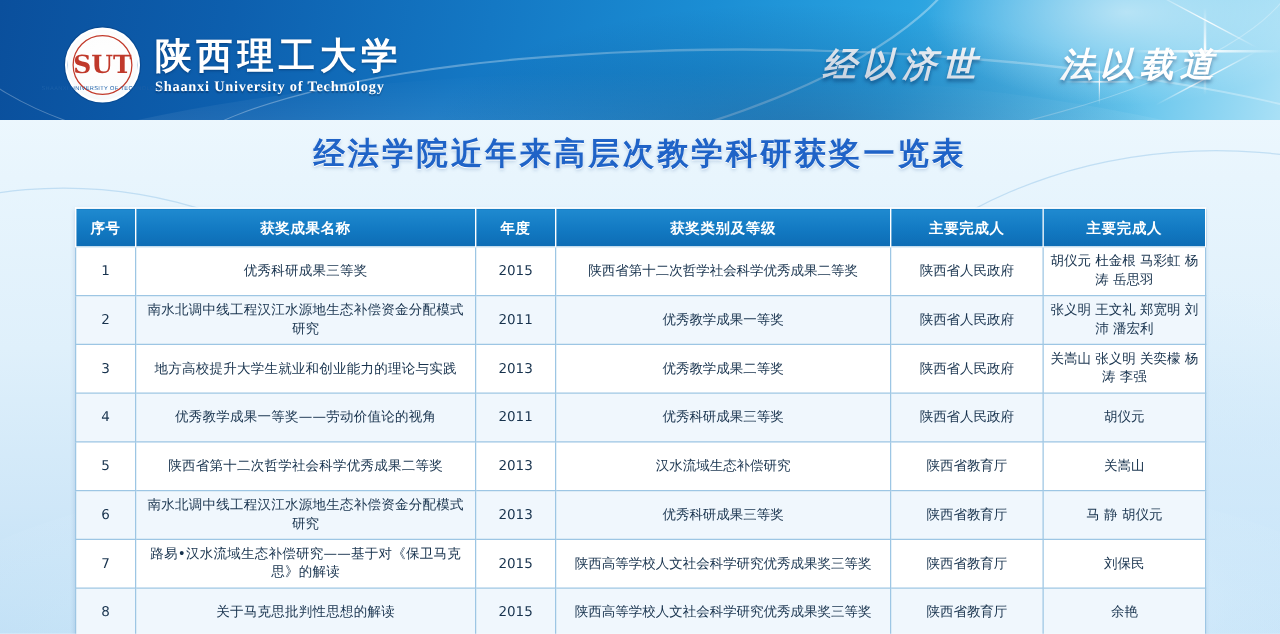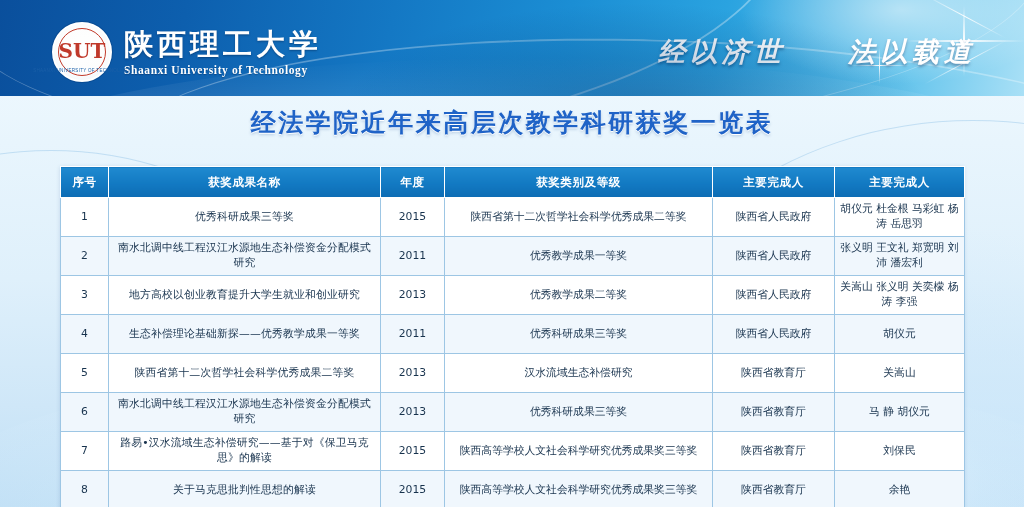--- a/index.html
+++ b/index.html
@@ -326,29 +326,29 @@
         <tr>
           <td>2</td>
           <td class="name-cell">南水北调中线工程汉江水源地生态补偿资金分配模式研究</td>
           <td>2011</td>
           <td>优秀教学成果一等奖</td>
           <td>陕西省人民政府</td>
           <td>张义明 王文礼 郑宽明 刘沛 潘宏利</td>
         </tr>
         <tr>
           <td>3</td>
-          <td class="name-cell">地方高校以创业教育提升大学生就业和创业研究</td>
+          <td class="name-cell">地方高校提升大学生就业和创业能力的理论与实践</td>
           <td>2013</td>
           <td>优秀教学成果二等奖</td>
           <td>陕西省人民政府</td>
           <td>关嵩山 张义明 关奕檬 杨涛 李强</td>
         </tr>
         <tr>
           <td>4</td>
-          <td class="name-cell">生态补偿理论基础新探——优秀教学成果一等奖</td>
+          <td class="name-cell">优秀教学成果一等奖——劳动价值论的视角</td>
           <td>2011</td>
           <td>优秀科研成果三等奖</td>
           <td>陕西省人民政府</td>
           <td>胡仪元</td>
         </tr>
         <tr>
           <td>5</td>
           <td class="name-cell">陕西省第十二次哲学社会科学优秀成果二等奖</td>
           <td>2013</td>
           <td>汉水流域生态补偿研究</td>

